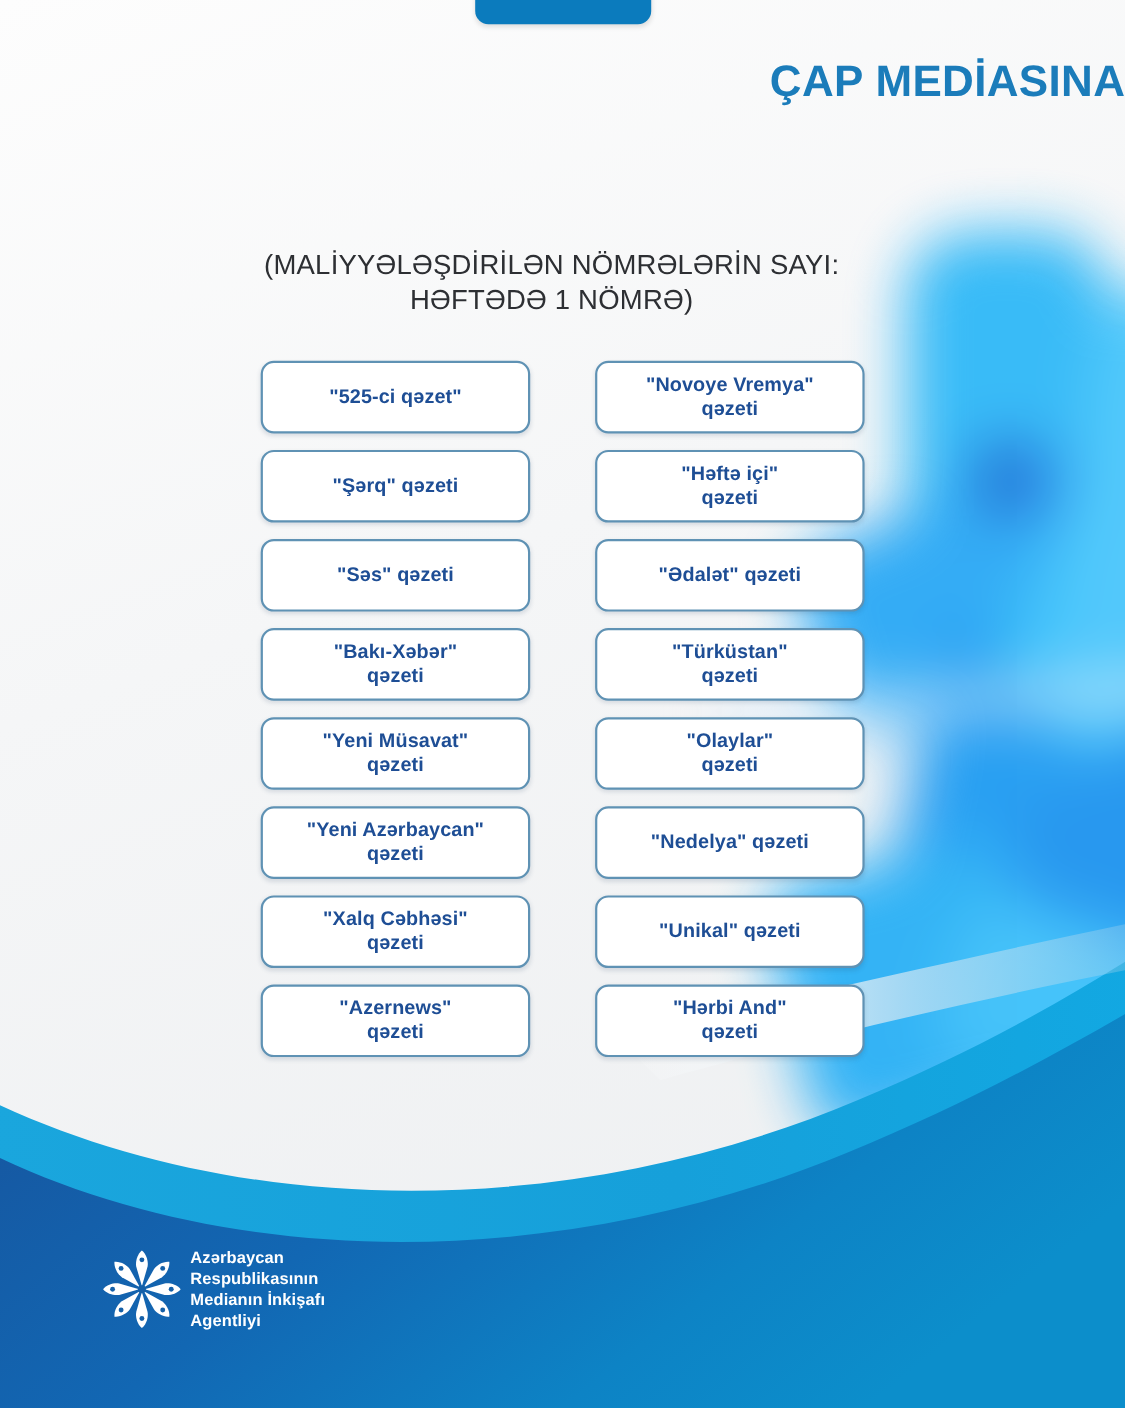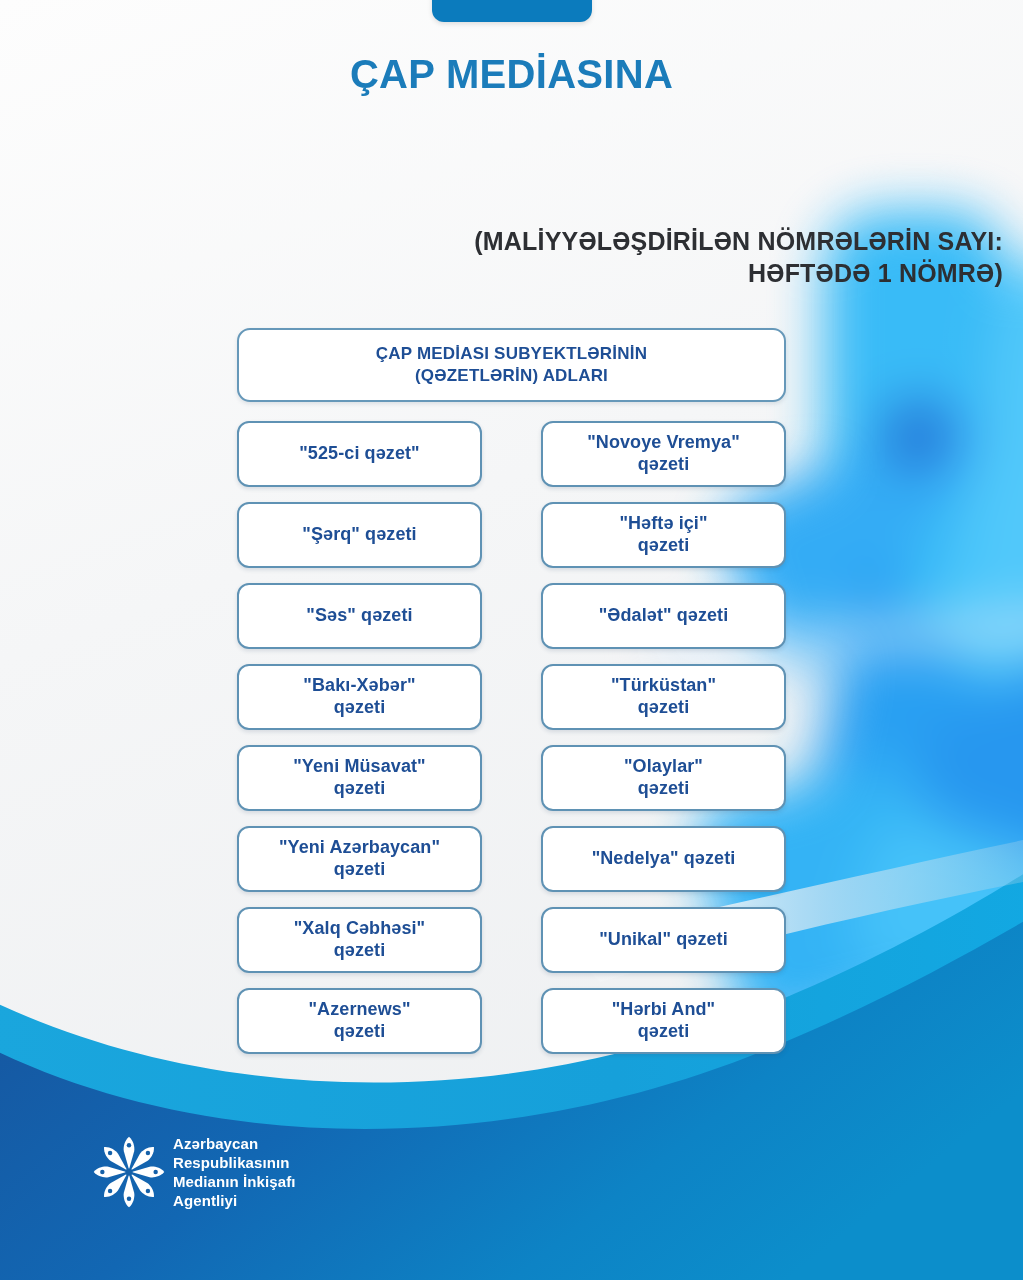--- a/index.html
+++ b/index.html
@@ -51,30 +51,30 @@
     top:-20px;left:50%;transform:translateX(-50%);
     width:160px;height:42px;background:#0b7bbd;border-radius:0 0 12px 12px;
     box-shadow:0 2px 5px rgba(0,0,0,.12);
   }
 
   
   .content{position:absolute;inset:0;z-index:5;}
 
   .headline{
     position:absolute;top:52px;left:0;width:1023px;
-    text-align:center;color:#1b7cba;
+    text-align:right;color:#1b7cba;
     font-size:40px;font-weight:bold;line-height:1.14;
     letter-spacing:.3px;
   }
   .headline .ln{display:block;}
 
   .subhead{
     position:absolute;top:225px;left:0;width:1003px;
-    text-align:right;color:#2d2f33;
-    font-size:25px;font-weight:700;line-height:1.28;
+    text-align:center;color:#2d2f33;
+    font-size:25px;font-weight:400;line-height:1.28;
     letter-spacing:.2px;
   }
   .subhead .ln{display:block;}
 
   .board{position:absolute;top:328px;left:237px;width:549px;}
 
   .header-card{
     box-sizing:border-box;
     width:549px;min-height:74px;
     margin:0 0 19px 0;
@@ -175,26 +175,20 @@
     <span class="ln">ÇAP MEDİASINA</span>
   </div>
 
   <div class="subhead">
     <span class="ln">(MALİYYƏLƏŞDİRİLƏN NÖMRƏLƏRİN SAYI:</span>
     <span class="ln">HƏFTƏDƏ 1 NÖMRƏ)</span>
   </div>
 
   <div class="board">
 
-    <div class="header-card">
-      <div class="htxt">
-        <span class="ln">ÇAP MEDİASI SUBYEKTLƏRİNİN</span>
-        <span class="ln">(QƏZETLƏRİN) ADLARI</span>
-      </div>
-    </div>
 
     <div class="grid">
       <div class="paper-card">
           <span class="ptxt">"525-ci qəzet"</span>
         </div>
       <div class="paper-card">
           <span class="ptxt">"Novoye Vremya"
 qəzeti</span>
         </div>
 

